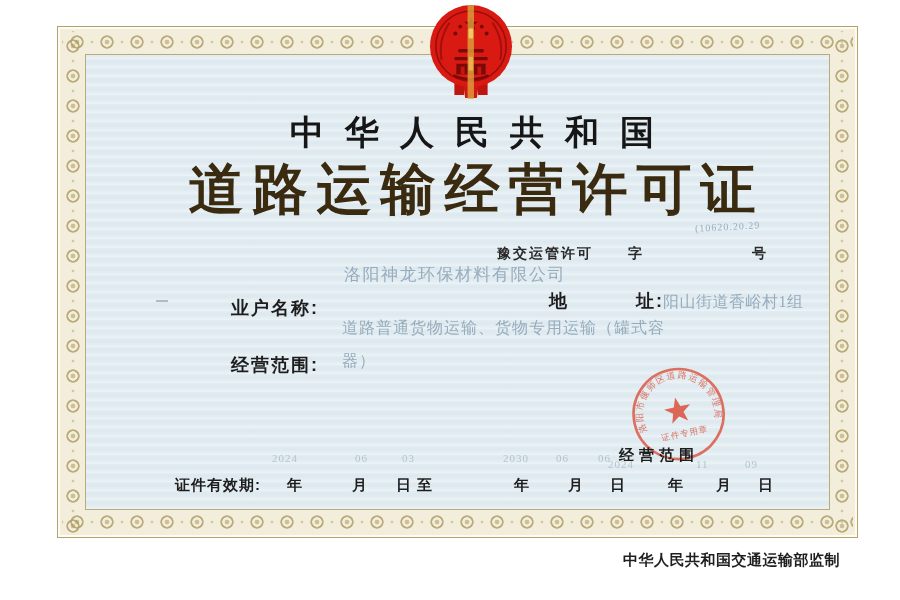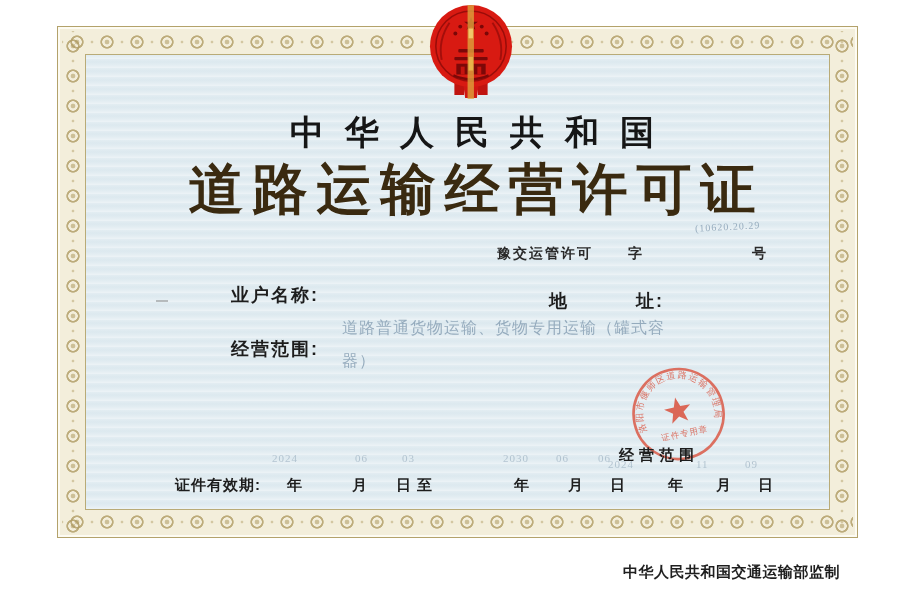--- a/index.html
+++ b/index.html
@@ -71,47 +71,47 @@
     left:695px;top:221px;font-size:10px;color:rgba(125,135,158,.42);
     transform:rotate(-3deg);letter-spacing:1px;
   }
   .field-label{
     font-size:18px;font-weight:700;color:#1d1d1d;letter-spacing:2px;
   }
   .faint{
     font-family:"Liberation Serif", serif;
     color:rgba(104,133,158,.62);
   }
-  .owner-label{left:231px;top:283px;}
+  .owner-label{left:231px;top:296px;}
   .owner-value{left:344px;top:263px;font-size:17px;letter-spacing:1.5px;}
   .addr-di{left:549px;top:289px;}
   .addr-zhi{left:636px;top:289px;}
   .addr-line1{left:665px;top:266px;font-size:16px;letter-spacing:.5px;}
   .addr-line2{left:663px;top:292px;font-size:16px;letter-spacing:.5px;}
-  .scope-label{left:231px;top:337px;}
+  .scope-label{left:231px;top:353px;}
   .scope-line1{left:342px;top:318px;font-size:16px;letter-spacing:1px;}
   .scope-line2{left:342px;top:351px;font-size:16px;letter-spacing:1px;}
   .seal{left:629px;top:364px;transform:rotate(-12deg);}
   .issuer-label{left:619px;top:446px;font-size:15px;font-weight:700;letter-spacing:5px;color:#1d1d1d;}
   .faint-date{font-size:11px;color:rgba(132,156,176,.5);letter-spacing:1px;font-family:"Liberation Serif", serif;}
   .iss-y{left:608px;top:458px;}
   .iss-m{left:696px;top:458px;}
   .iss-d{left:745px;top:458px;font-family:Liberation Serif, serif;}
   .v-label,.v-char{position:absolute;top:0;font-size:15px;font-weight:700;color:#1d1d1d;}
   .validity-row{left:0;top:476px;width:748px;height:20px;}
   .v-label{left:175px;letter-spacing:1px;}
   .vy1{left:287px;} .vm1{left:352px;} .vd1{left:396px;} .vto{left:417px;}
   .vy2{left:514px;} .vm2{left:568px;} .vd2{left:610px;}
   .vy3{left:668px;} .vm3{left:716px;} .vd3{left:758px;}
   .fd{position:absolute;top:0;}
   .faint-dates-row{left:0;top:452px;width:900px;height:14px;}
   .sd-y{left:272px;} .sd-m{left:355px;} .sd-d{left:402px;}
   .ed-y{left:503px;} .ed-m{left:556px;} .ed-d{left:598px;}
   .footer-note{
-    left:623px;top:551px;font-size:15px;font-weight:700;color:#1f1f1f;letter-spacing:.5px;margin-top:12px;
+    left:623px;top:551px;font-size:15px;font-weight:700;color:#1f1f1f;letter-spacing:.5px;
   }
   .artifact-dash{left:156px;top:300px;width:12px;height:2px;background:rgba(120,120,120,.45);}
 </style>
 </head>
 <body>
 
 <div class="frame">
   <div class="band band-h band-top"></div>
   <div class="band band-h band-bottom"></div>
   <div class="band band-v band-left"></div>
@@ -152,23 +152,25 @@
   <div class="abs main-title">道路运输经营许可证</div>
 
   <div class="abs permit-row">
     <span class="permit-prefix">豫交运管许可</span>
     <span class="permit-zi">字</span>
     <span class="permit-hao">号</span>
   </div>
   <div class="abs print-code faint">(10620.20.29</div>
 
   <div class="abs field-label owner-label">业户名称:</div>
+  <div class="abs faint owner-value">洛阳神龙环保材料有限公司</div>
 
   <div class="abs field-label addr-di">地</div>
   <div class="abs field-label addr-zhi">址:</div>
+  <div class="abs faint addr-line2">阳山街道香峪村1组</div>
 
   <div class="abs field-label scope-label">经营范围:</div>
   <div class="abs faint scope-line1">道路普通货物运输、货物专用运输（罐式容</div>
   <div class="abs faint scope-line2">器）</div>
 
   <div class="abs seal">
     <svg width="100" height="100" viewBox="0 0 100 100" xmlns="http://www.w3.org/2000/svg" xmlns:xlink="http://www.w3.org/1999/xlink">
       <defs>
         <path id="sealArc" d="M 16.2 62.3 A 36 36 0 1 1 83.8 62.3" fill="none"></path>
       </defs>

